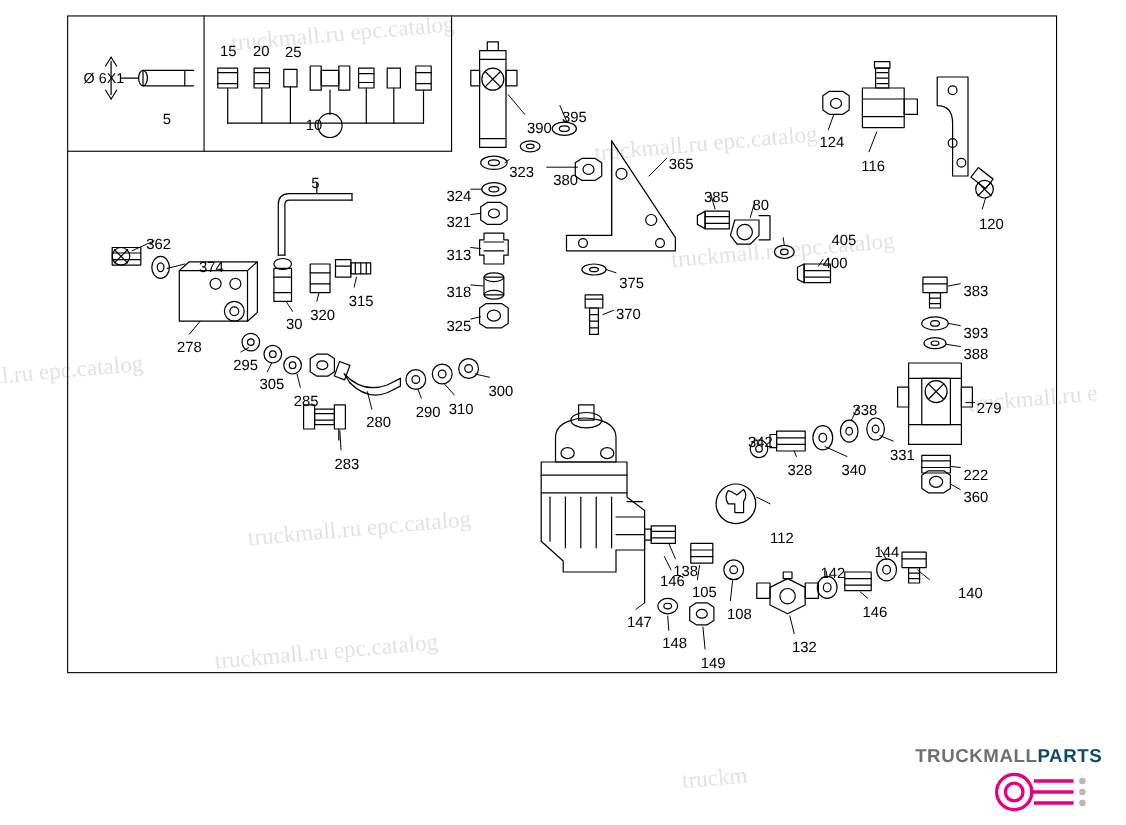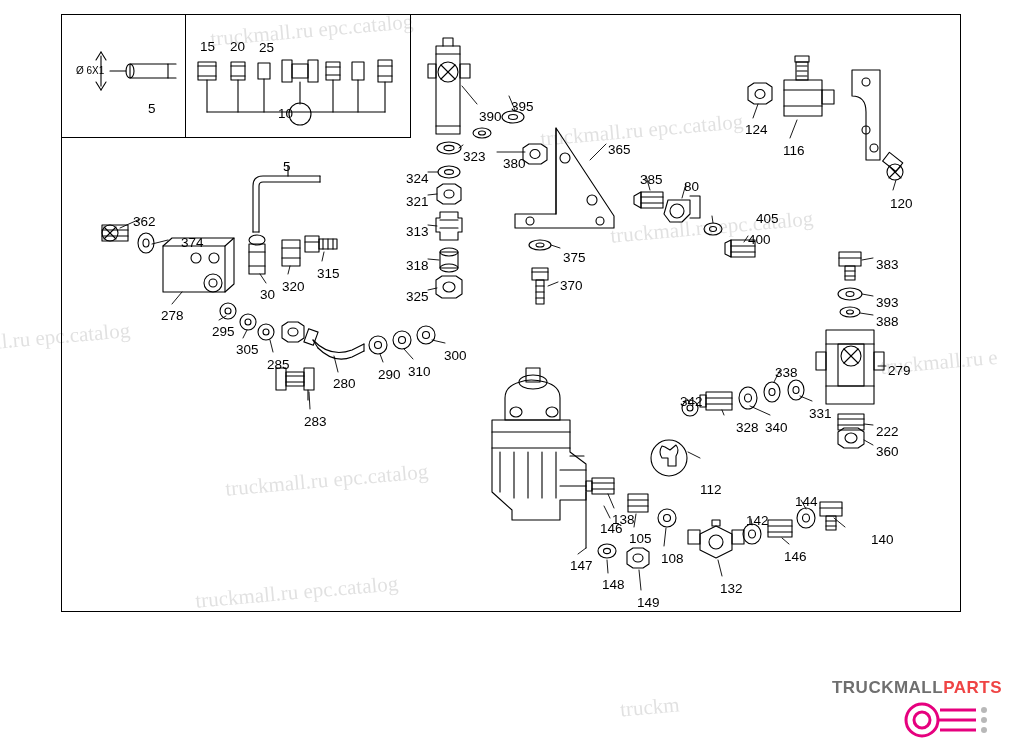--- a/index.html
+++ b/index.html
@@ -76,21 +76,21 @@
   .brand-text {
     position: absolute;
     right: 8px;
     top: 8px;
     font-size: 17px;
     letter-spacing: 0.5px;
     font-weight: bold;
     color: #6f6f6f;
     white-space: nowrap;
   }
-  .brand-text .pink { color: #ef4444; }
+  .brand-text .pink { color: #0c4a6e; }
   .brand-mark {
     position: absolute;
     right: 10px;
     top: 28px;
     width: 120px;
     height: 44px;
   }
 </style>
 </head>
 <body>
@@ -574,21 +574,21 @@
         <line x1="722" y1="576" x2="718" y2="560"></line>
         <line x1="751" y1="519" x2="752" y2="525"></line>
         <line x1="789" y1="544" x2="782" y2="538"></line>
         <line x1="801" y1="500" x2="806" y2="509"></line>
         <line x1="845" y1="527" x2="834" y2="518"></line>
       </g>
     </g>
   </svg>
 
   <div>
-    <div class="lbl" style="left:76px; top:64px; font-size:10px;">Ø 6X1</div>
+    <div class="lbl" style="left:76px; top:64px; font-size:13px;">Ø 6X1</div>
     <div class="lbl" style="left:148px; top:102px;">5</div>
     <div class="lbl" style="left:200px; top:40px;">15</div>
     <div class="lbl" style="left:230px; top:40px;">20</div>
     <div class="lbl" style="left:259px; top:41px;">25</div>
     <div class="lbl" style="left:278px; top:107px;">10</div>
   </div>
 
   <div id="labels">
       <div class="lbl" style="left: 283px; top: 160px;">5</div>
       <div class="lbl" style="left: 479px; top: 110px;">390</div>
@@ -627,21 +627,21 @@
       <div class="lbl" style="left: 876px; top: 258px;">383</div>
       <div class="lbl" style="left: 876px; top: 296px;">393</div>
       <div class="lbl" style="left: 876px; top: 315px;">388</div>
       <div class="lbl" style="left: 888px; top: 364px;">279</div>
       <div class="lbl" style="left: 876px; top: 425px;">222</div>
       <div class="lbl" style="left: 876px; top: 445px;">360</div>
       <div class="lbl" style="left: 775px; top: 366px;">338</div>
       <div class="lbl" style="left: 765px; top: 421px;">340</div>
       <div class="lbl" style="left: 809px; top: 407px;">331</div>
       <div class="lbl" style="left: 680px; top: 395px;">342</div>
-      <div class="lbl" style="left: 736px; top: 421px;">328</div>
+      <div class="lbl" style="left: 716px; top: 421px;">328</div>
       <div class="lbl" style="left: 700px; top: 463px; margin-top: 20px;">112</div>
       <div class="lbl" style="left: 612px; top: 513px;">138</div>
       <div class="lbl" style="left: 600px; top: 522px;">146</div>
       <div class="lbl" style="left: 629px; top: 532px;">105</div>
       <div class="lbl" style="left: 661px; top: 552px;">108</div>
       <div class="lbl" style="left: 570px; top: 559px;">147</div>
       <div class="lbl" style="left: 602px; top: 578px;">148</div>
       <div class="lbl" style="left: 637px; top: 596px;">149</div>
       <div class="lbl" style="left: 720px; top: 582px;">132</div>
       <div class="lbl" style="left: 746px; top: 514px;">142</div>

